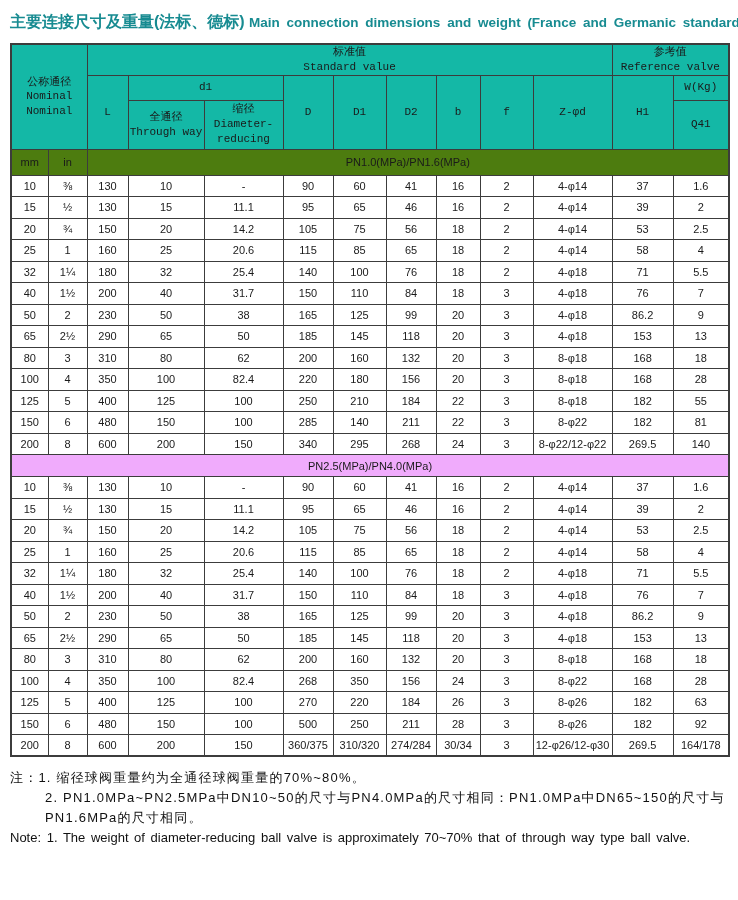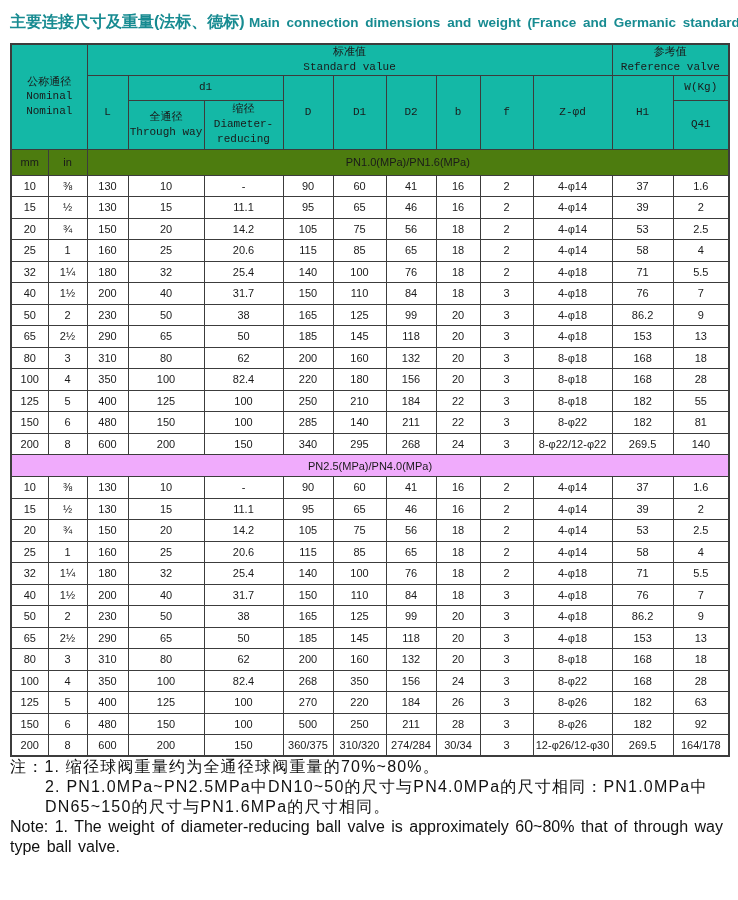--- a/index.html
+++ b/index.html
@@ -35,21 +35,21 @@
   }
   thead th { background: #14b8a6; line-height: 1.35; font-family: Liberation Mono, monospace; }
   tr.row-a th { height: 31px; }
   tr.row-b th { height: 25px; }
   tr.row-c th { height: 49px; }
   tr.units-row td { height: 26px; background: #4d7c0f; }
   tbody tr.data-row td { height: 21.5px; background: #ffffff; }
   tbody tr.band-row td { height: 22px; background: #f0abfc; }
   .hdr-multi span { display: block; }
 
-  .notes { margin: 0 0 0 0; font-size: 16px; color: #111; }
+  .notes { margin: 11px 0 0 0; font-size: 13px; color: #111; }
   .note-line { line-height: 20px; }
   .note-zh { letter-spacing: 1.2px; }
   .note-en { word-spacing: 2px; }
   .hang { padding-left: 55px; text-indent: -20px; }
   .hang-zh { padding-left: 35px; }
 </style>
 </head>
 <body>
 
 <div class="page">
@@ -514,16 +514,16 @@
           <td>12-φ26/12-φ30</td>
           <td>269.5</td>
           <td>164/178</td>
         </tr>
       </tbody>
   </table>
 
   <div class="notes">
     <div class="note-line note-zh">注：1. 缩径球阀重量约为全通径球阀重量的70%~80%。</div>
     <div class="note-line note-zh hang-zh">2. PN1.0MPa~PN2.5MPa中DN10~50的尺寸与PN4.0MPa的尺寸相同：PN1.0MPa中DN65~150的尺寸与PN1.6MPa的尺寸相同。</div>
-    <div class="note-line note-en">Note: 1. The weight of diameter-reducing ball valve is approximately 60~80% that of through way type ball valve.</div>
+    <div class="note-line note-en">Note: 1. The weight of diameter-reducing ball valve is approximately 70~70% that of through way type ball valve.</div>
   </div>
 
 </div>
 
 </body></html>

